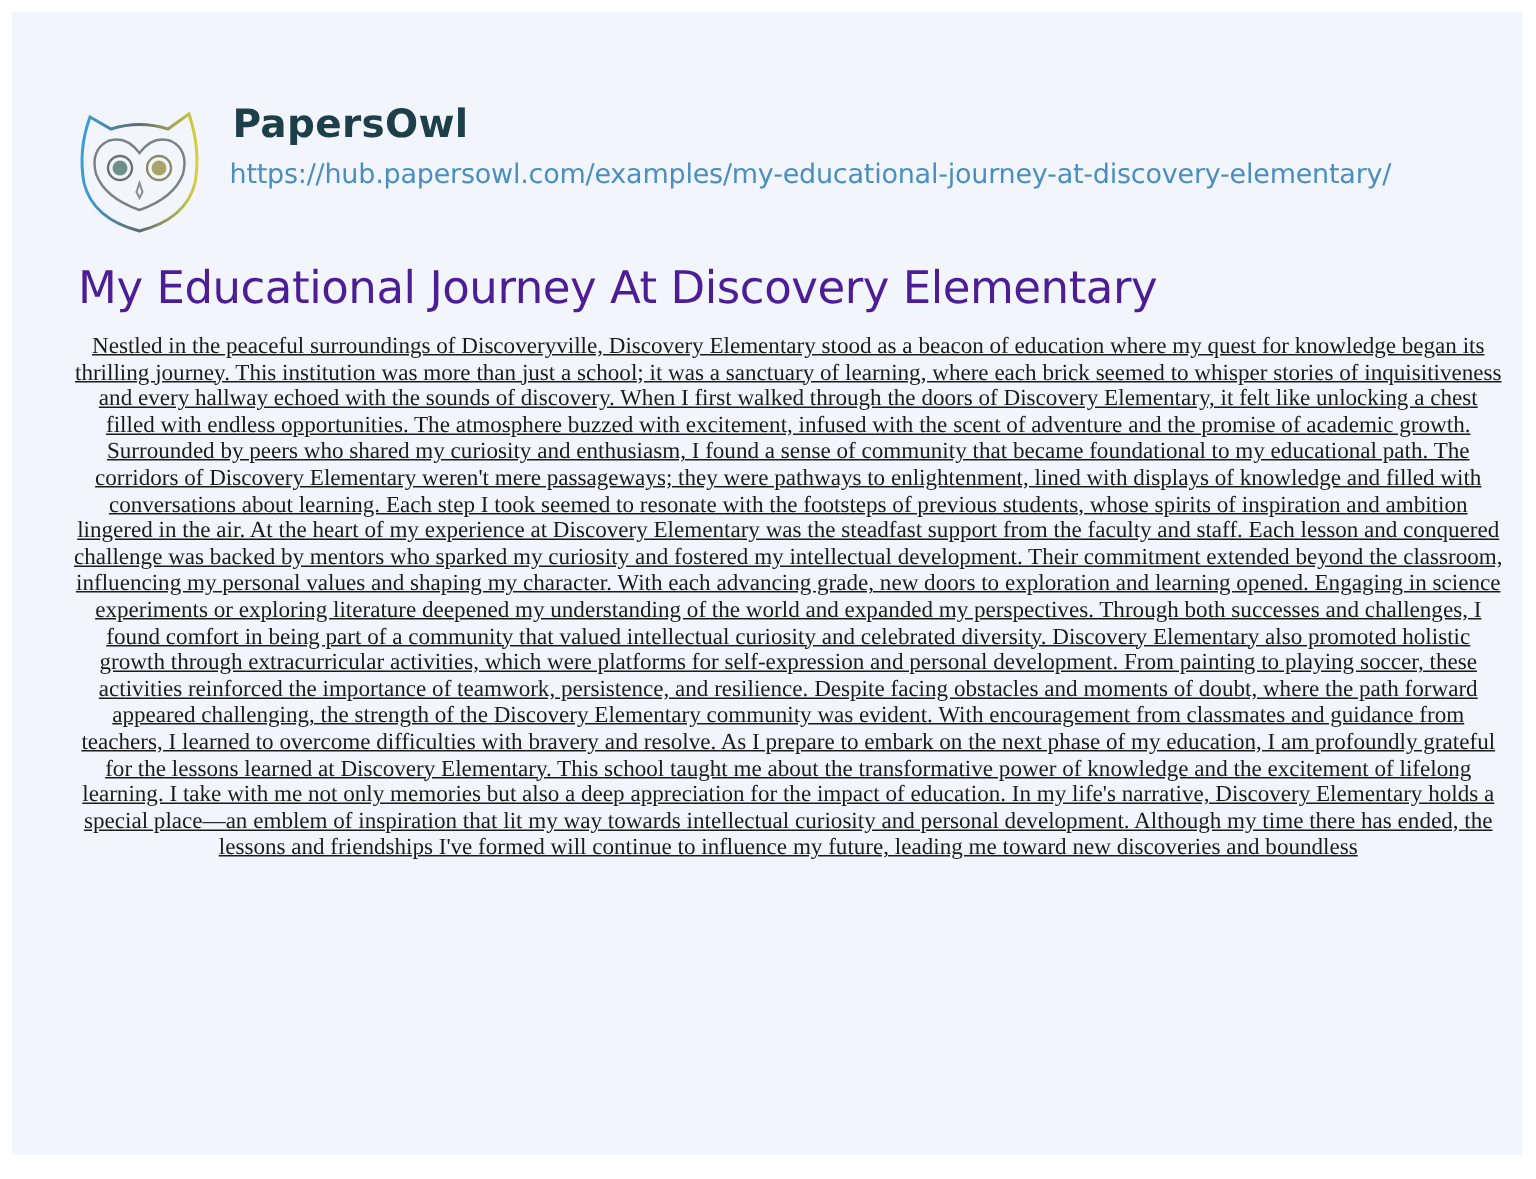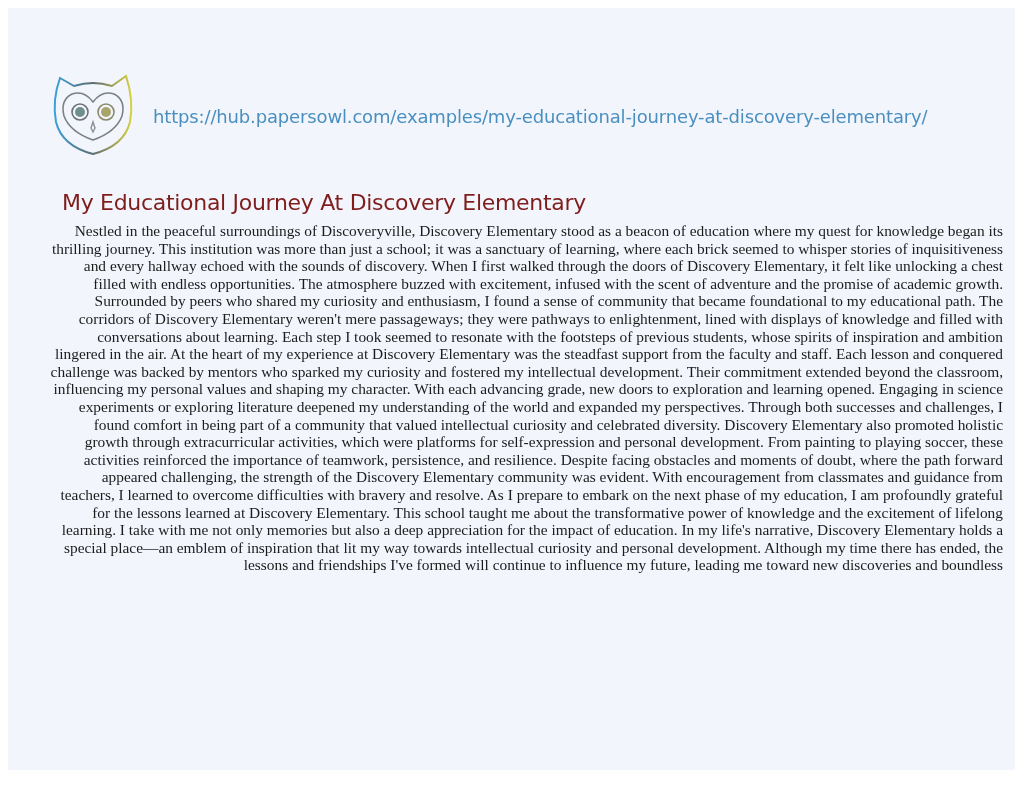--- a/index.html
+++ b/index.html
@@ -54,39 +54,40 @@
       font-size: 18px;
       color: #4a8fc0;
       line-height: 18px;
       letter-spacing: -0.15px;
       text-decoration: none;
     }
     .title {
       position: absolute;
       left: 40px;
       top: 164px;
-      margin: 14px;
+      margin: 4px;
       font-family: "DejaVu Sans", sans-serif;
       font-weight: normal;
-      font-size: 22px;
-      color: #7f1d1d;
+      font-size: 30px;
+      color: #4c1d95;
       line-height: 34px;
       letter-spacing: -0.3px;
     }
     .body-text {
       position: absolute;
       left: 40px;
       top: 214px;
       width: 955px;
       margin: 0;
       font-family: "Liberation Serif", serif;
       font-size: 15.4px;
       line-height: 17.6px;
       color: #1b1b1b;
-      text-align: right;
+      text-align: center;
+      text-decoration: underline;
     }
   </style>
 </head>
 <body>
 
 <div class="card">
   <div class="header">
     <div class="logo">
       <svg width="86" height="92" viewBox="0 0 86 92">
         <defs>
@@ -102,19 +103,20 @@
         <path d="M43 36 Q34 24 22 28 Q10 34 14 50 Q20 66 43 74 Q66 66 72 50 Q76 34 64 28 Q52 24 43 36 Z" fill="none" stroke="#7a8084" stroke-width="1.6"></path>
 
         <circle cx="30" cy="46" r="8" fill="none" stroke="#6a7276" stroke-width="1.6"></circle>
         <circle cx="30" cy="46" r="5" fill="#6f8f8c"></circle>
         <circle cx="56" cy="46" r="8" fill="none" stroke="#8a8a6a" stroke-width="1.6"></circle>
         <circle cx="56" cy="46" r="5" fill="#a8a56a"></circle>
 
         <path d="M43 56 L41 62 L43 66 L45 62 Z" fill="none" stroke="#8a8f92" stroke-width="1.4"></path>
       </svg>
     </div>
+    <div class="brand">PapersOwl</div>
     <a class="url">https://hub.papersowl.com/examples/my-educational-journey-at-discovery-elementary/</a>
   </div>
 
   <h1 class="title">My Educational Journey At Discovery Elementary</h1>
 
   <p class="body-text">Nestled in the peaceful surroundings of Discoveryville, Discovery Elementary stood as a beacon of education where my quest for knowledge began its thrilling journey. This institution was more than just a school; it was a sanctuary of learning, where each brick seemed to whisper stories of inquisitiveness and every hallway echoed with the sounds of discovery. When I first walked through the doors of Discovery Elementary, it felt like unlocking a chest filled with endless opportunities. The atmosphere buzzed with excitement, infused with the scent of adventure and the promise of academic growth. Surrounded by peers who shared my curiosity and enthusiasm, I found a sense of community that became foundational to my educational path. The corridors of Discovery Elementary weren't mere passageways; they were pathways to enlightenment, lined with displays of knowledge and filled with conversations about learning. Each step I took seemed to resonate with the footsteps of previous students, whose spirits of inspiration and ambition lingered in the air. At the heart of my experience at Discovery Elementary was the steadfast support from the faculty and staff. Each lesson and conquered challenge was backed by mentors who sparked my curiosity and fostered my intellectual development. Their commitment extended beyond the classroom, influencing my personal values and shaping my character. With each advancing grade, new doors to exploration and learning opened. Engaging in science experiments or exploring literature deepened my understanding of the world and expanded my perspectives. Through both successes and challenges, I found comfort in being part of a community that valued intellectual curiosity and celebrated diversity. Discovery Elementary also promoted holistic growth through extracurricular activities, which were platforms for self-expression and personal development. From painting to playing soccer, these activities reinforced the importance of teamwork, persistence, and resilience. Despite facing obstacles and moments of doubt, where the path forward appeared challenging, the strength of the Discovery Elementary community was evident. With encouragement from classmates and guidance from teachers, I learned to overcome difficulties with bravery and resolve. As I prepare to embark on the next phase of my education, I am profoundly grateful for the lessons learned at Discovery Elementary. This school taught me about the transformative power of knowledge and the excitement of lifelong learning. I take with me not only memories but also a deep appreciation for the impact of education. In my life's narrative, Discovery Elementary holds a special place—an emblem of inspiration that lit my way towards intellectual curiosity and personal development. Although my time there has ended, the lessons and friendships I've formed will continue to influence my future, leading me toward new discoveries and boundless</p>
 </div>
 
 </body></html>

